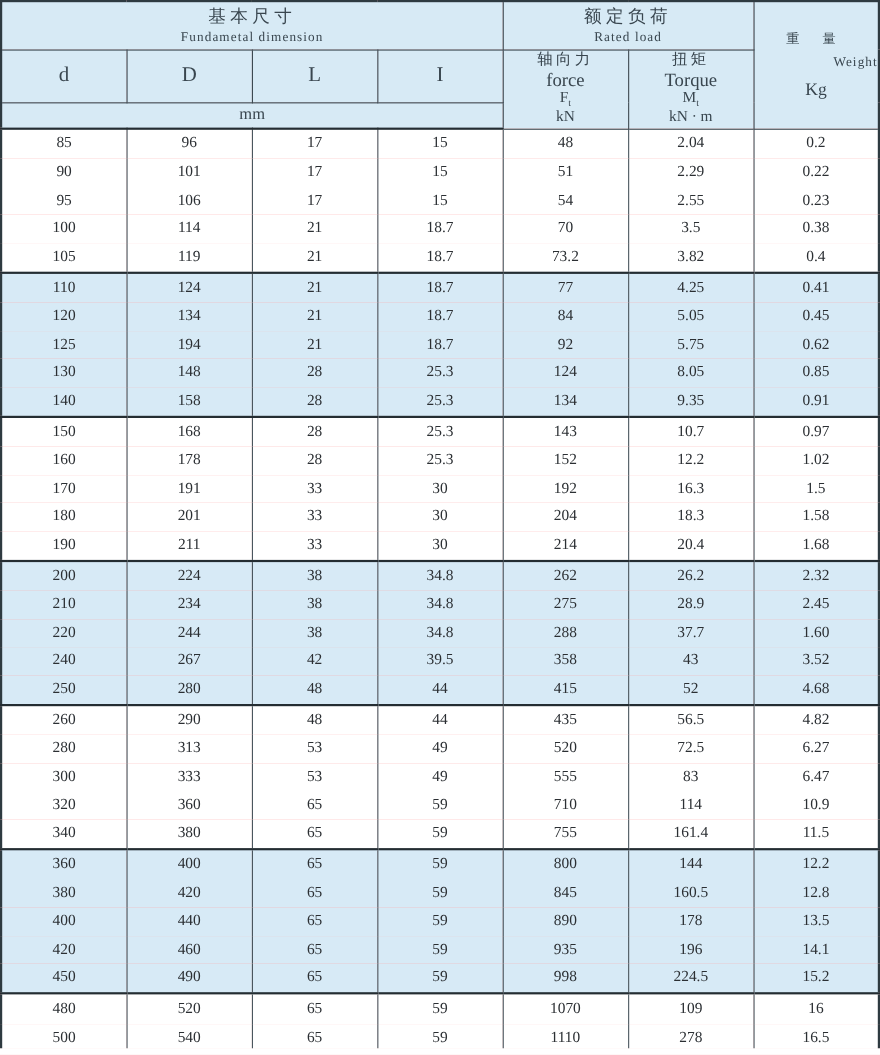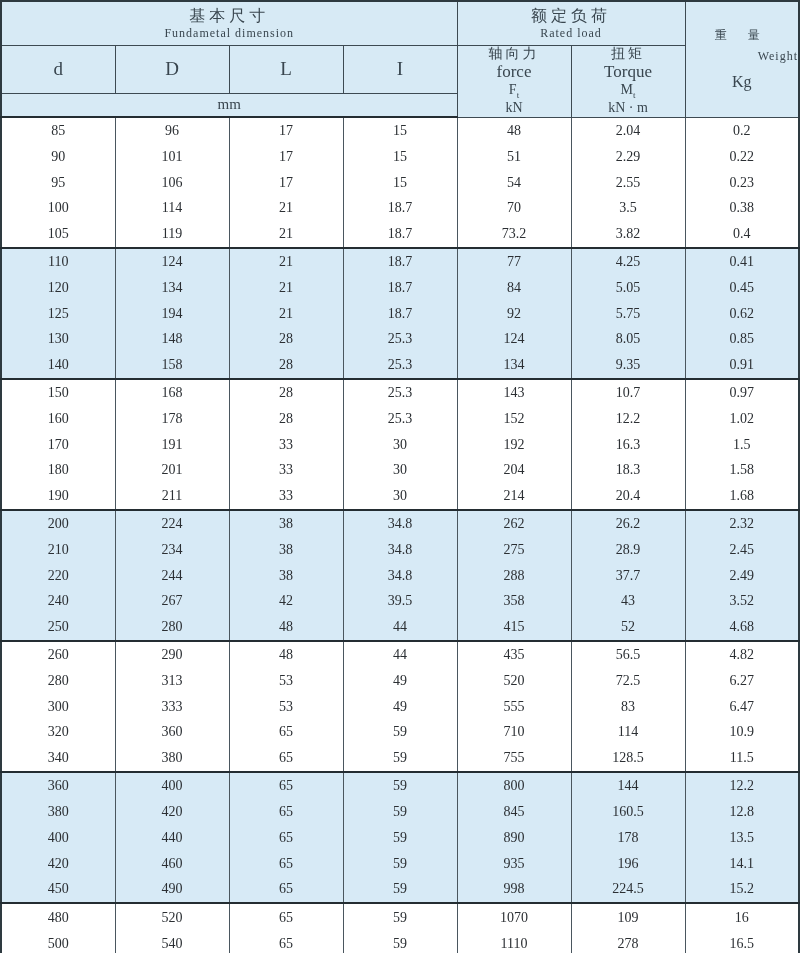--- a/index.html
+++ b/index.html
@@ -280,21 +280,21 @@
           <td>28.9</td>
           <td>2.45</td>
         </tr>
         <tr class="band-blue">
           <td>220</td>
           <td>244</td>
           <td>38</td>
           <td>34.8</td>
           <td>288</td>
           <td>37.7</td>
-          <td>2.49</td>
+          <td>1.60</td>
         </tr>
         <tr class="band-blue">
           <td>240</td>
           <td>267</td>
           <td>42</td>
           <td>39.5</td>
           <td>358</td>
           <td>43</td>
           <td>3.52</td>
         </tr>
@@ -342,21 +342,21 @@
           <td>710</td>
           <td>114</td>
           <td>10.9</td>
         </tr>
         <tr>
           <td>340</td>
           <td>380</td>
           <td>65</td>
           <td>59</td>
           <td>755</td>
-          <td>128.5</td>
+          <td>161.4</td>
           <td>11.5</td>
         </tr>
         <tr class="band-blue band-start">
           <td>360</td>
           <td>400</td>
           <td>65</td>
           <td>59</td>
           <td>800</td>
           <td>144</td>
           <td>12.2</td>

